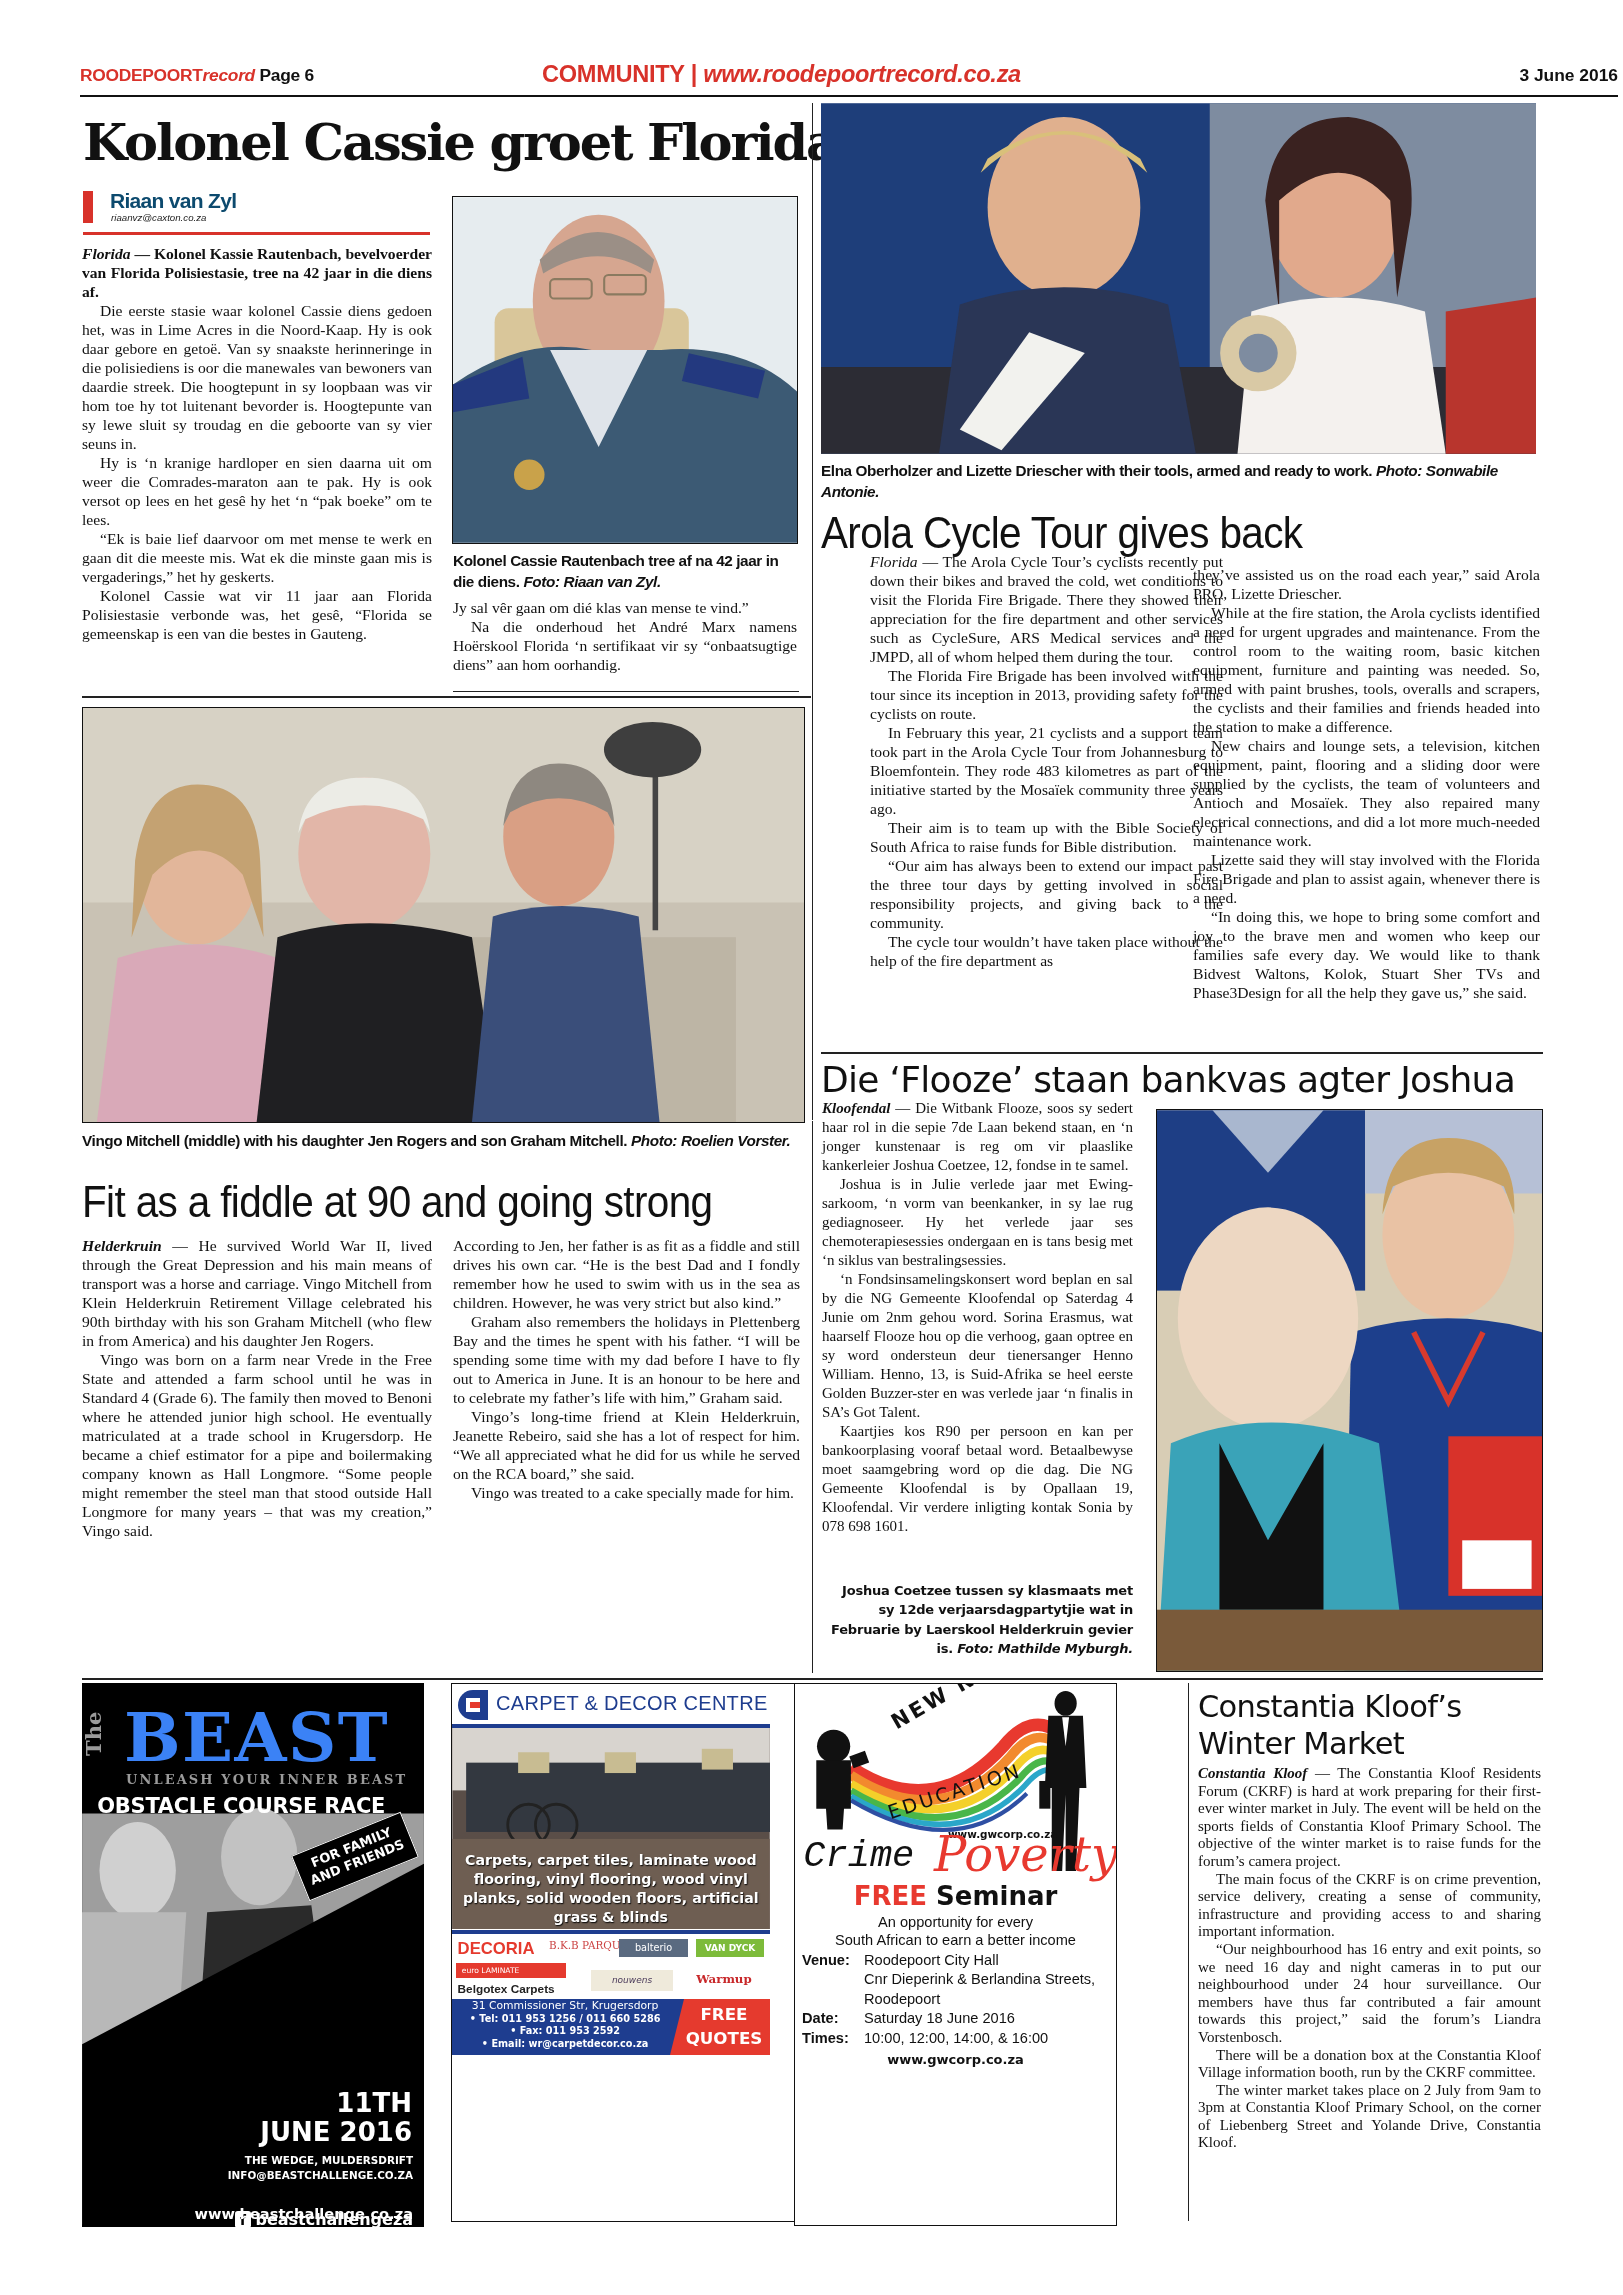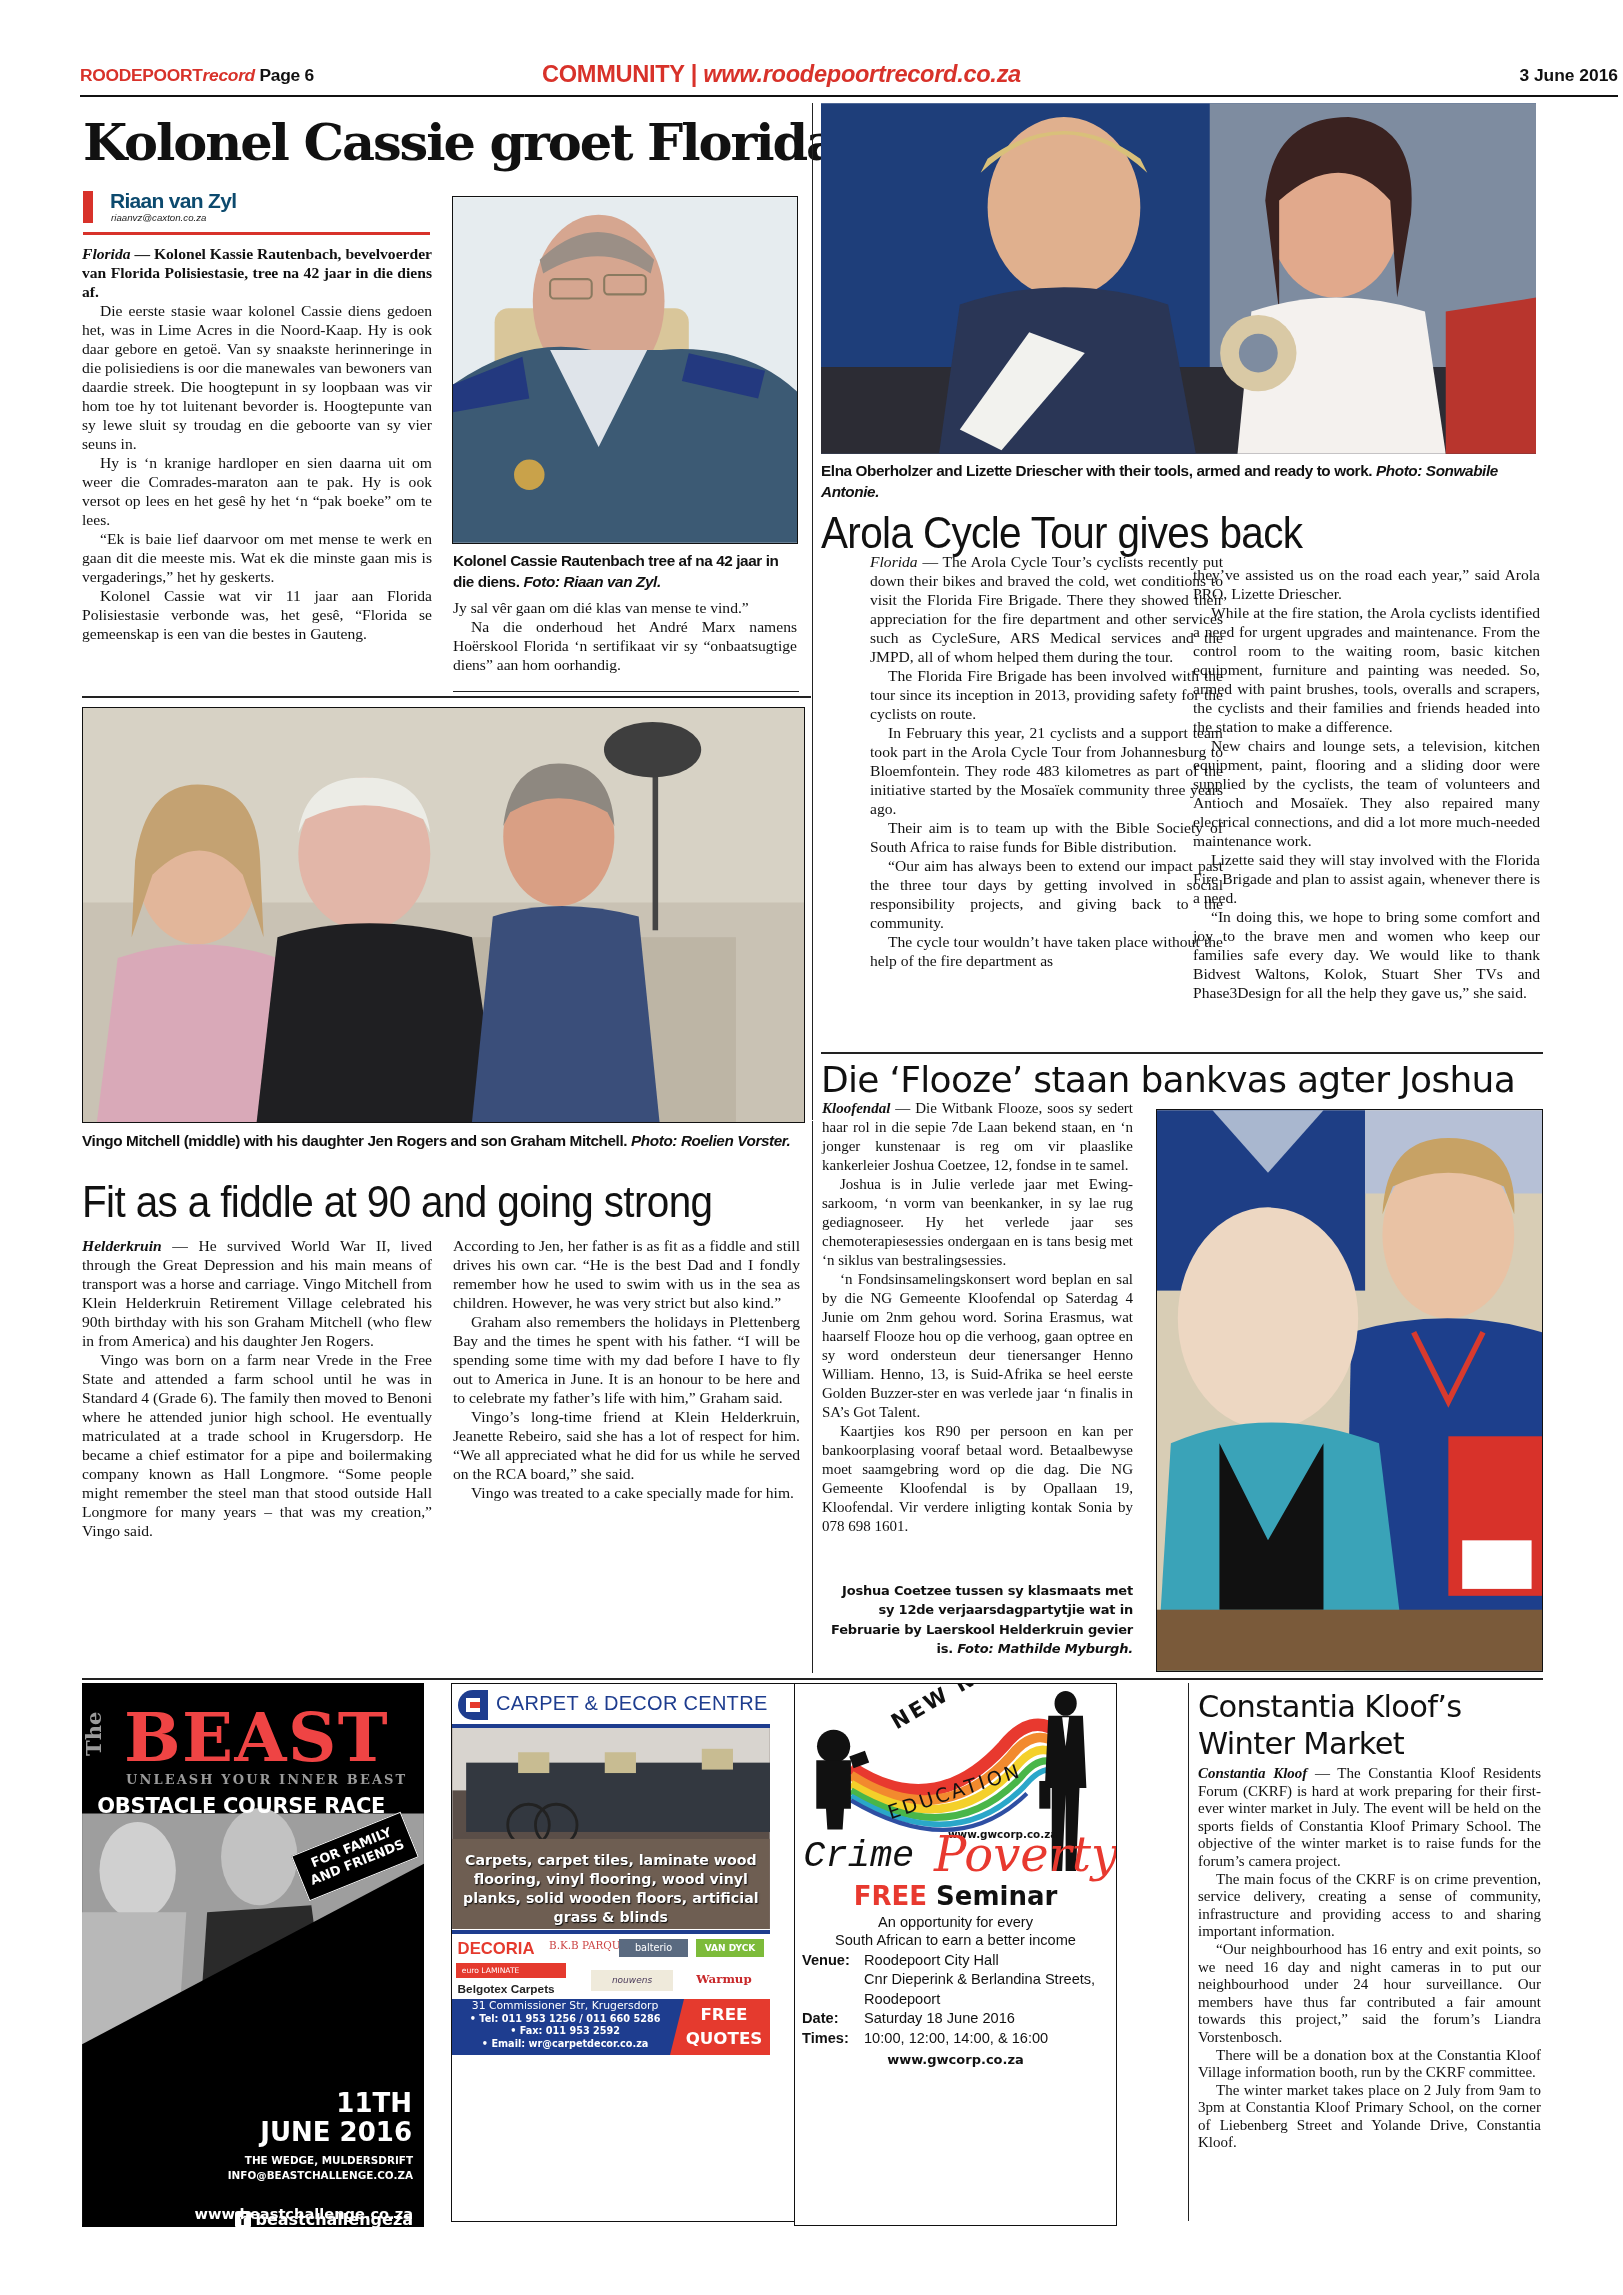--- a/index.html
+++ b/index.html
@@ -205,21 +205,21 @@
   <svg width="342" height="544" viewBox="0 0 492 783" style="position:absolute; left:0; top:0;">
     <rect width="492" height="783" fill="#000"></rect>
     <path d="M0 188 L492 188 L492 260 L0 780Z" fill="#9e9e9e"></path>
     <ellipse cx="80" cy="270" rx="55" ry="70" fill="#d0d0d0"></ellipse>
     <ellipse cx="255" cy="250" rx="55" ry="70" fill="#c2c2c2"></ellipse>
     <path d="M180 330 L330 320 L350 470 L170 480Z" fill="#2a2a2a"></path>
     <path d="M0 330 L150 330 L140 480 L0 560Z" fill="#b8b8b8"></path>
     <path d="M0 520 L492 260 L492 783 L0 783Z" fill="#000"></path>
   </svg>
   <div class="abs" style="left:12.5px; top:30.5px; width:28px; height:56px; font-family:'DejaVu Serif', serif; font-weight:bold; font-size:21px; color:#9a9a9a; transform:rotate(-90deg); transform-origin:center;">The</div>
-  <div class="abs" style="left:42px; top:21px; font-family:'DejaVu Serif', serif; font-weight:bold; font-size:67px; color:#ef4444; letter-spacing:1.4px; line-height:1;">BEAST</div>
+  <div class="abs" style="left:42px; top:21px; font-family:'DejaVu Serif', serif; font-weight:bold; font-size:67px; color:#3b82f6; letter-spacing:1.4px; line-height:1;">BEAST</div>
   <div class="abs" style="left:44px; top:89px; font-family:'DejaVu Serif', serif; font-weight:bold; font-size:13px; color:#9a9a9a; letter-spacing:2.1px;">UNLEASH YOUR INNER BEAST</div>
   <div class="abs" style="left:15.3px; top:111px; font-weight:bold; font-size:21px; color:#fff; white-space:nowrap; letter-spacing:-0.3px;">OBSTACLE COURSE RACE</div>
   <div class="abs" style="left:214px; top:149px; width:118px; height:49px; background:#000; border:1.4px solid #fff; transform:rotate(-22deg); color:#fff; font-weight:bold; font-size:13px; line-height:16.7px; text-align:center; padding-top:5.6px; box-sizing:border-box;">
     <div>FOR FAMILY</div>
     <div>AND FRIENDS</div>
   </div>
   <div class="abs" style="left:167px; top:406px; width:163px; text-align:right; font-weight:bold; font-size:26px; line-height:29px;">
     <div>11TH</div>
     <div>JUNE 2016</div>
   </div>

